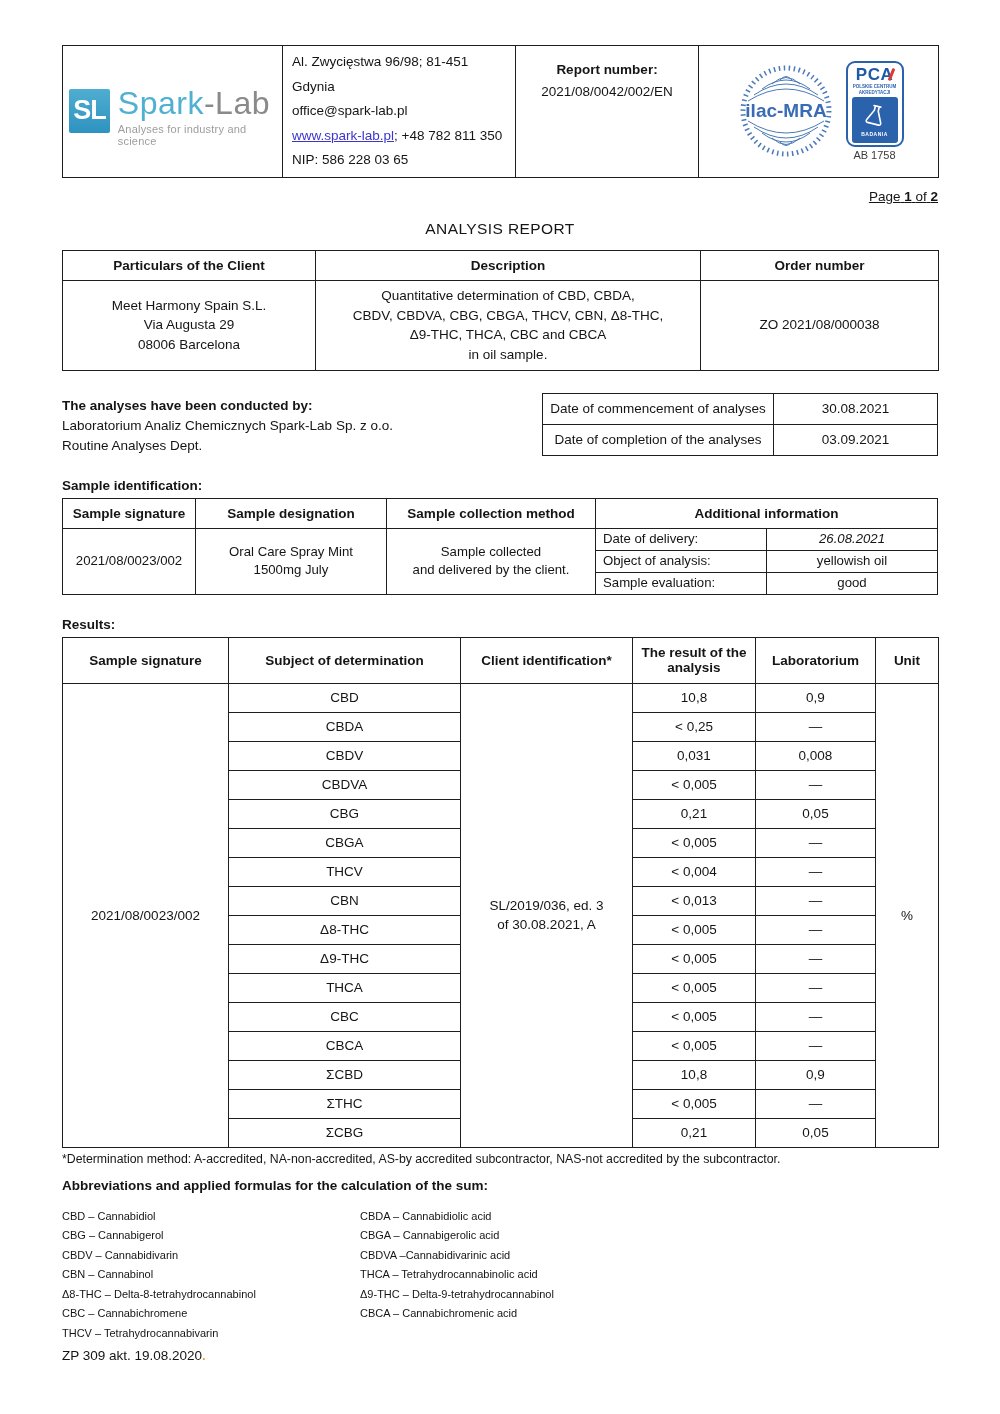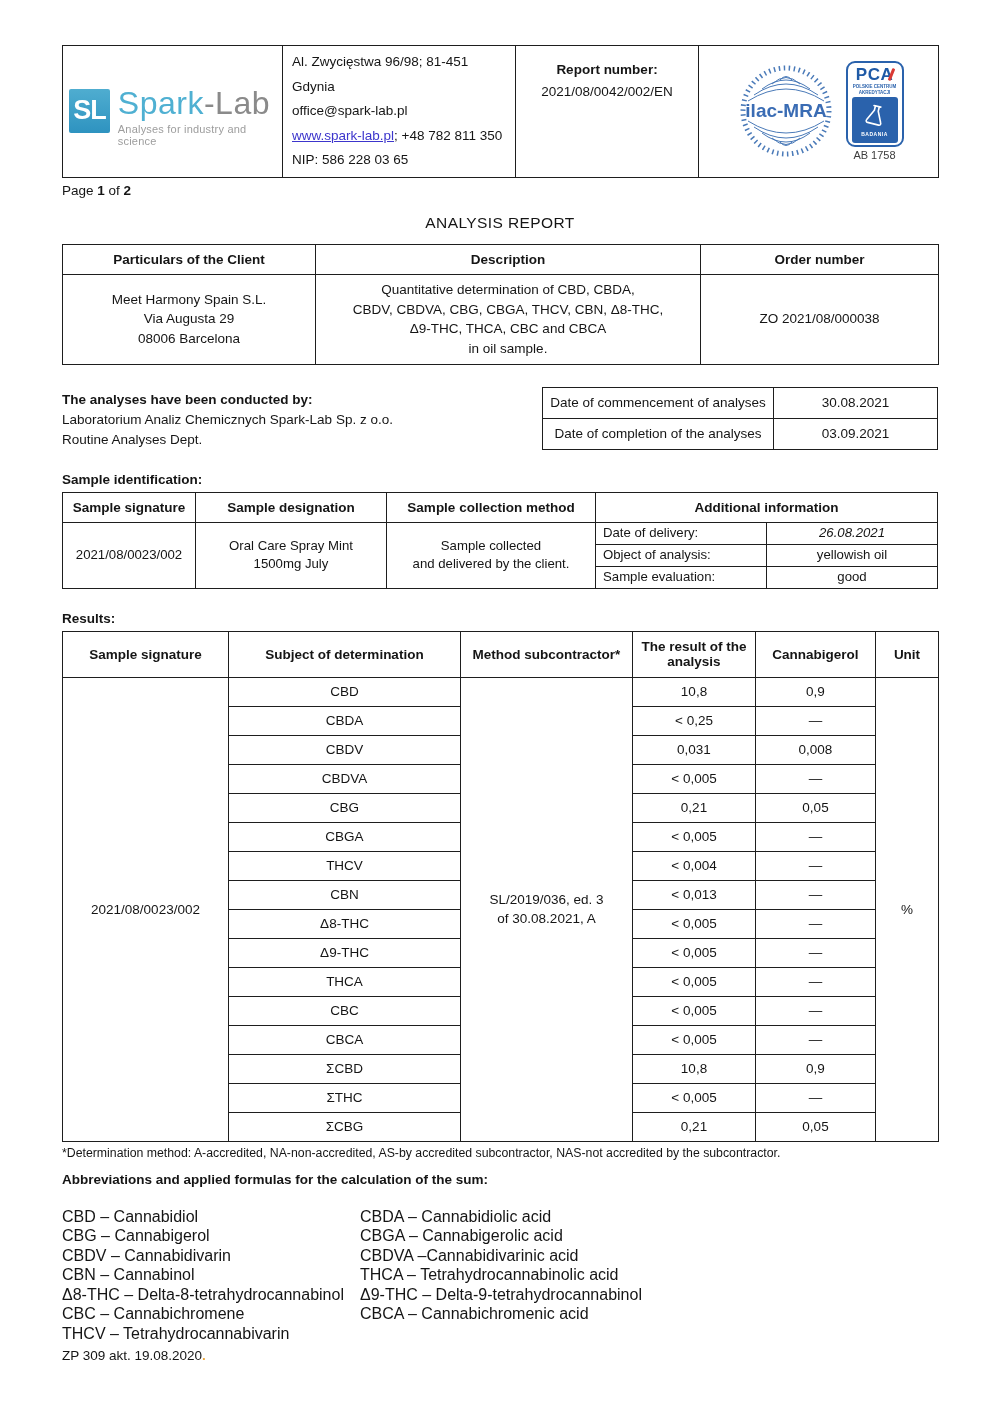--- a/index.html
+++ b/index.html
@@ -47,21 +47,21 @@
   .pca-word { position:relative; color:#1f5aa6; font-weight:bold; font-size:17px; line-height:17px; letter-spacing:0.5px; }
   .pca-red { position:absolute; right:0px; top:2px; width:3px; height:13px; background:#d93a35; transform:rotate(22deg); border-radius:1px; }
   .pca-sub { color:#2a62ac; font-size:4.5px; line-height:5.5px; text-align:center; margin-top:1px; font-weight:bold; }
   .pca-badge {
     width:46px; height:46px; background:#2a62ac; border-radius:3px; margin-top:2px;
     display:flex; flex-direction:column; align-items:center; justify-content:center; gap:2px;
   }
   .pca-badania { color:#ffffff; font-size:5px; font-weight:bold; letter-spacing:0.5px; }
   .pca-ab { font-size:11px; color:#3c3c3c; margin-top:2px; }
 
-  .page-indicator { width:876px; font-size:13.5px; margin-top:5px; }
+  .page-indicator { width:876px; text-align:right; font-size:13.5px; margin-top:11px;text-decoration:underline; }
 
   
   .report-title { text-align:center; font-size:15.5px; font-weight:400; letter-spacing:0.4px; margin:16px 0 12px 0; }
 
   
   .client-table { width:876px; font-size:13.5px; }
   .client-table .col1 { width:253px; }
   .client-table .col2 { width:385px; }
   .client-table .col3 { width:238px;margin-top:48px; }
   .client-table th { height:30px; font-size:13.5px; }
@@ -88,21 +88,21 @@
   .results-table th { height:46px; font-size:13.5px; padding:2px 4px; }
   .results-table td { height:29px; text-align:center; padding:0 2px; }
   .rt-c1 { width:166px; } .rt-c2 { width:232px; } .rt-c3 { width:172px; }
   .rt-c4 { width:123px; } .rt-c5 { width:120px; } .rt-c6 { width:63px; }
   .method-cell { line-height:19px; }
 
   .footnote { font-size:12.3px; margin-top:4px; width:876px; }
 
   
   .abbrev-heading { font-weight:bold; font-size:13.5px; margin-top:12px; }
-  .abbrev-cols { display:flex; font-size:16px; line-height:19.5px; margin-top:20px; }
+  .abbrev-cols { display:flex; font-size:11px; line-height:19.5px; margin-top:14px; }
   .abbrev-left { width:298px; }
 
   .doc-footer { position:absolute; left:62px; top:1348px; font-size:13.5px; }
   .footer-dot { color:#eda73c; font-weight:bold; }
 </style>
 </head>
 <body>
 
 <div class="page">
 
@@ -253,23 +253,23 @@
     </tr>
   </tbody>
     </table>
 
   <div class="section-label">Results:</div>
   <table class="results-table">
     <tbody>
         <tr>
       <th class="rt-c1">Sample signature</th>
       <th class="rt-c2">Subject of determination</th>
-      <th class="rt-c3">Method subcontractor*</th>
+      <th class="rt-c3">Client identification*</th>
       <th class="rt-c4">The result of the analysis</th>
-      <th class="rt-c5">Cannabigerol</th>
+      <th class="rt-c5">Laboratorium</th>
       <th class="rt-c6">Unit</th>
     </tr>
     <tr>
       <td rowspan="16">2021/08/0023/002</td>
       <td>CBD</td>
       <td rowspan="16" class="method-cell">
         <div>SL/2019/036, ed. 3</div>
         <div>of 30.08.2021, A</div>
       </td>
       <td>10,8</td>

